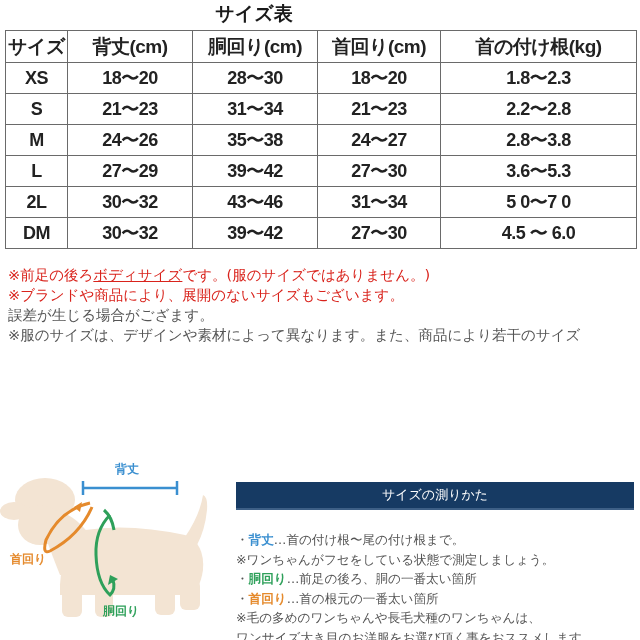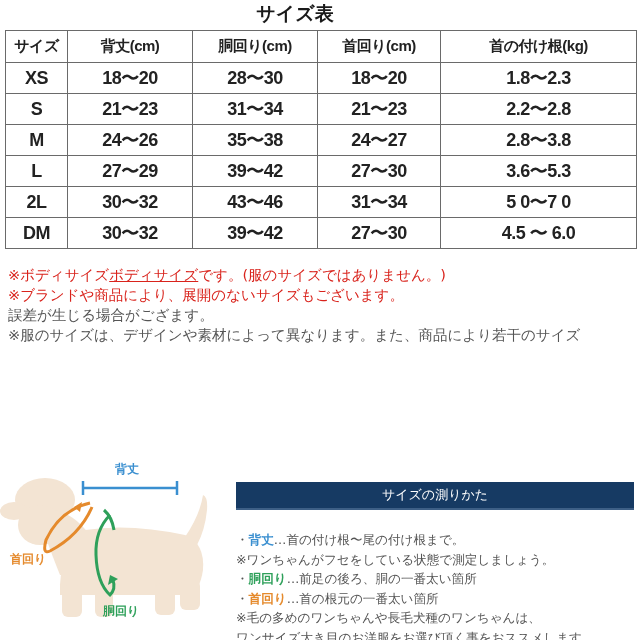--- a/index.html
+++ b/index.html
@@ -1,25 +1,25 @@
 <!DOCTYPE html>
 <html><head>
   <meta charset="utf-8">
   <style>
     html, body { margin: 0; padding: 0; background: #ffffff; }
     body { width: 640px; height: 640px; position: relative; overflow: hidden;
            font-family: "DejaVu Sans", "Liberation Sans", sans-serif; color: #222; }
     .title { position: absolute; top: 0; left: 0; width: 508px; text-align: center;
-             font-size: 19px; font-weight: bold; line-height: 26px; color: #1a1a1a; margin-left: 41px; }
+             font-size: 19px; font-weight: bold; line-height: 26px; color: #1a1a1a; }
     table.sizes { position: absolute; top: 30px; left: 5px; width: 631px; border-collapse: collapse;
                   table-layout: fixed; }
     table.sizes td, table.sizes th { border: 1px solid #6a6a6a; height: 30px; padding: 0;
                   text-align: center; font-size: 18px; font-weight: bold; color: #222;
                   font-family: "Liberation Sans", sans-serif; letter-spacing: -0.5px; }
-    table.sizes th { font-size: 15px; height: 31px; }
+    table.sizes th { font-size: 19px; height: 31px; }
     .notes { position: absolute; top: 265px; left: 8px; width: 625px; font-size: 14.5px; line-height: 20px; }
     .note-red { color: #d9231c; }
     .note-gray { color: #555; }
     .uline { text-decoration: underline; }
     .dog { position: absolute; left: 0; top: 455px; width: 235px; height: 180px; }
     .howto { position: absolute; left: 236px; top: 482px; width: 398px; }
     .howto-head { background: #163a63; color: #fff; text-align: center; font-size: 13px;
                   height: 26px; line-height: 26px; border-bottom: 2px solid #3d5f86; }
     .howto-lines { font-size: 12.6px; line-height: 19.6px; color: #555; padding-top: 20px; white-space: nowrap; }
     .kw-blue { color: #3a8fd0; font-weight: bold; }
@@ -88,21 +88,21 @@
     <td>30〜32</td>
     <td>39〜42</td>
     <td>27〜30</td>
     <td>4.5 〜 6.0</td>
   </tr>
 </tbody>
   </table>
 
 <div class="notes">
   <div class="note-red">
-    <span>※ボディサイズ</span><span class="uline">ボディサイズ</span><span>です。(服のサイズではありません。)</span>
+    <span>※前足の後ろ</span><span class="uline">ボディサイズ</span><span>です。(服のサイズではありません。)</span>
   </div>
   <div class="note-red">※ブランドや商品により、展開のないサイズもございます。</div>
   <div class="note-gray">誤差が生じる場合がござます。</div>
   <div class="note-gray">※服のサイズは、デザインや素材によって異なります。また、商品により若干のサイズ</div>
 </div>
 
 <div class="dog">
   <svg width="235" height="180" viewBox="0 0 235 180">
 
     <g fill="#f3e4d3">

